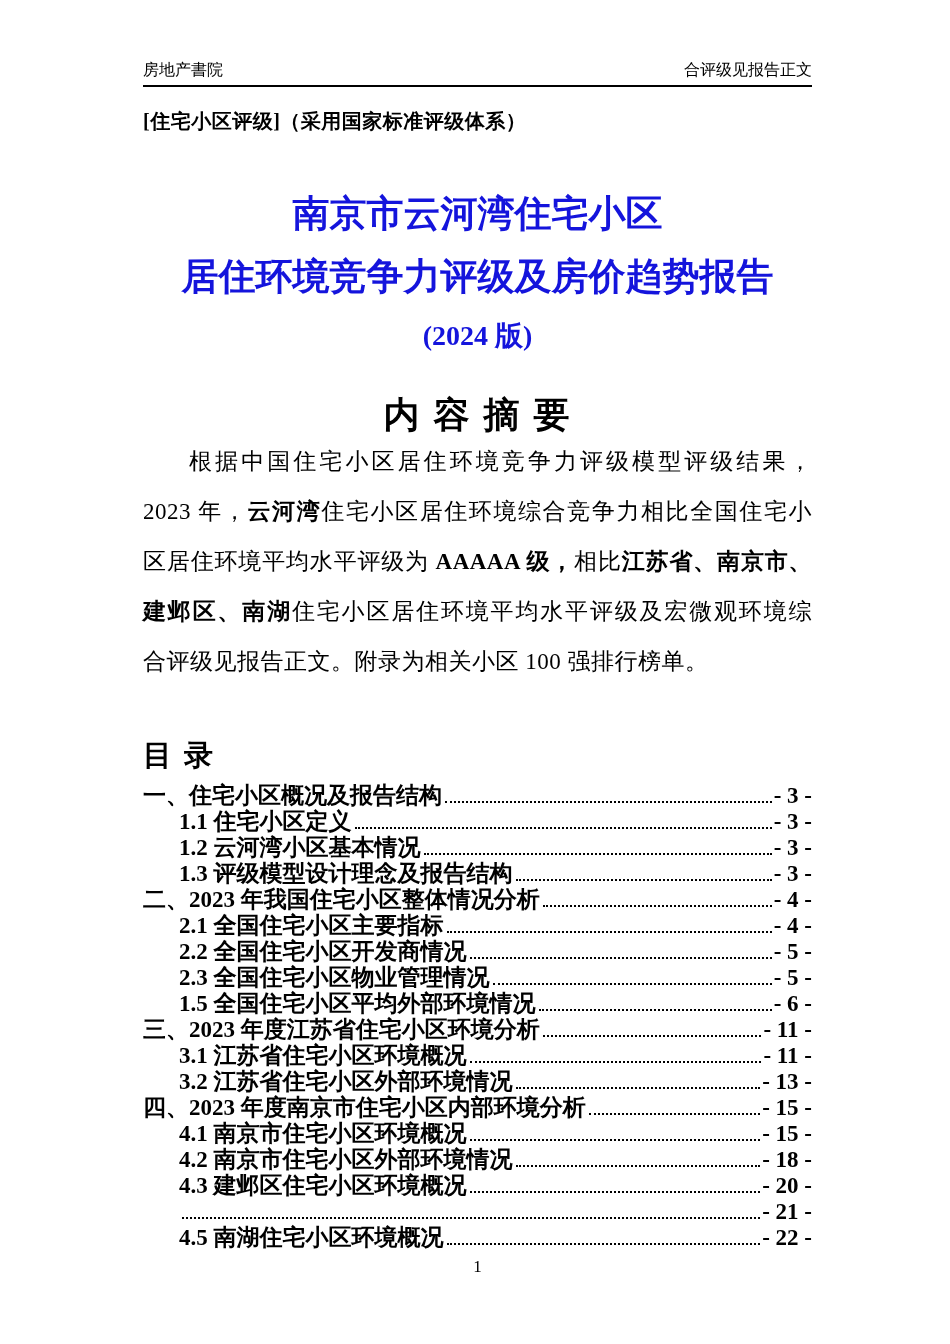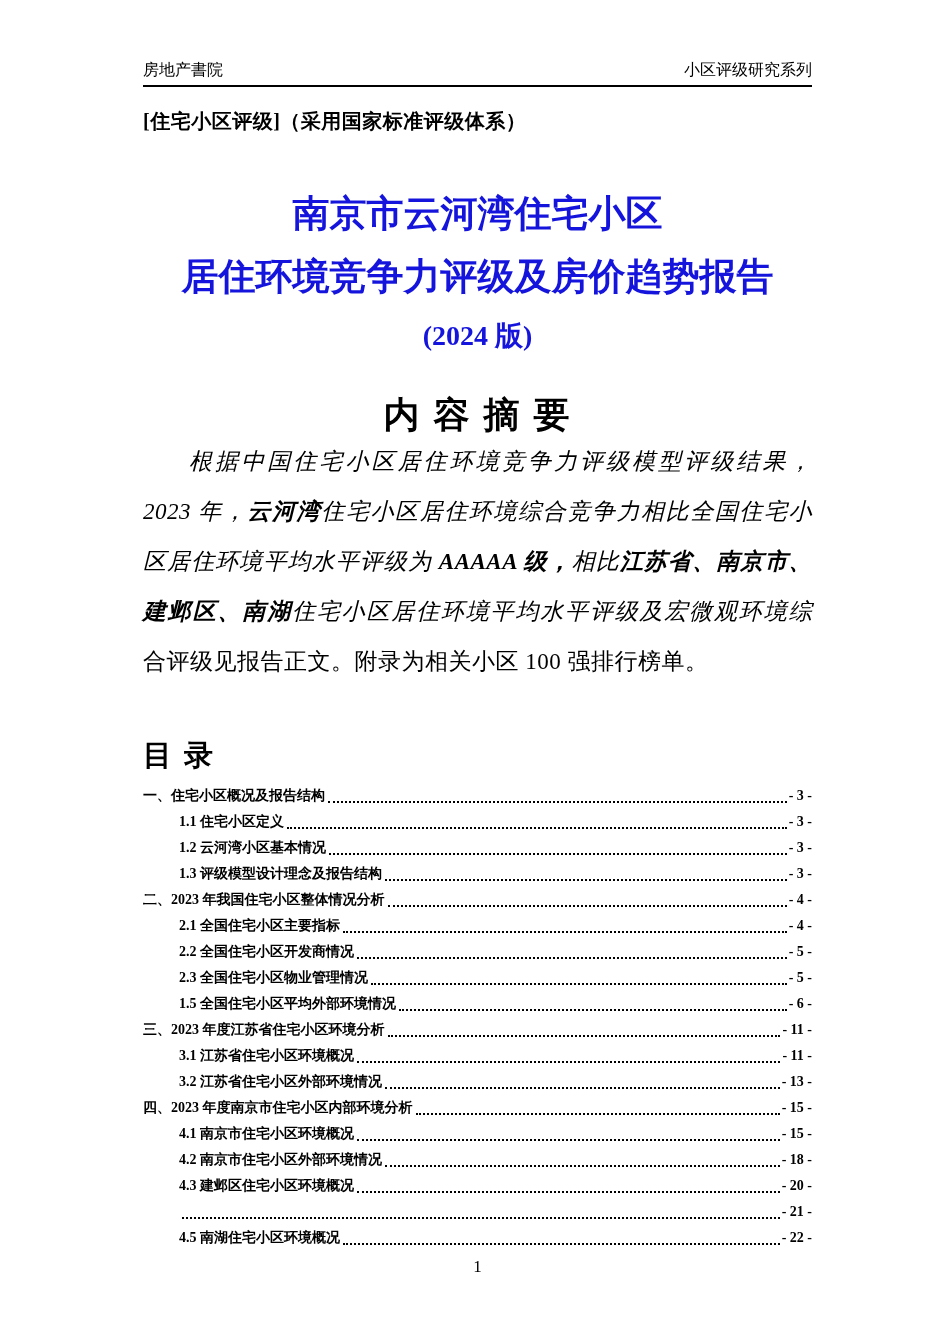--- a/index.html
+++ b/index.html
@@ -65,40 +65,39 @@
     font-size: 23px;
     line-height: 50px;
     height: 50px;
     white-space: nowrap;
     letter-spacing: 0.5px;
   }
   .para-line.justify {
     white-space: normal;
     text-align: justify;
     text-align-last: justify;
-    font-style: italic;
   }
   .para-line.indent { text-indent: 46px; }
   .para-line b { font-weight: bold; }
 
   
   .toc-heading {
     top: 736px;
     text-align: left;
     font-family: "Liberation Sans", "DejaVu Sans", sans-serif;
     font-weight: bold;
     font-size: 29px;
     letter-spacing: 2px;
   }
   .toc-list { top: 782px; }
   .toc-row {
     display: flex;
     align-items: flex-end;
     height: 26px;
-    font-size: 14px;
+    font-size: 23px;
     font-weight: bold;
     line-height: 24px;
     cursor: pointer;
   }
   .toc-row.level-2 { padding-left: 36px; }
   .toc-label { flex: 0 0 auto; white-space: nowrap; }
   .toc-dots {
     flex: 1 1 auto;
     border-bottom: 2.6px dotted #000;
     margin: 0 2px 5px 3px;
@@ -113,21 +112,21 @@
     font-size: 17px;
   }
 </style>
 </head>
 <body>
 
 <div class="page">
 
   <div class="content runhead">
     <span>房地产書院</span>
-    <span>小区评级研究系列</span>
+    <span>合评级见报告正文</span>
   </div>
   <div class="content runhead-rule"></div>
 
   <div class="content bracket-line">[住宅小区评级]（采用国家标准评级体系）</div>
 
   <div class="content doc-title title-1">南京市云河湾住宅小区</div>
   <div class="content doc-title title-2">居住环境竞争力评级及房价趋势报告</div>
   <div class="content doc-title title-edition">(2024 版)</div>
 
   <div class="content summary-heading">内 容 摘 要</div>

